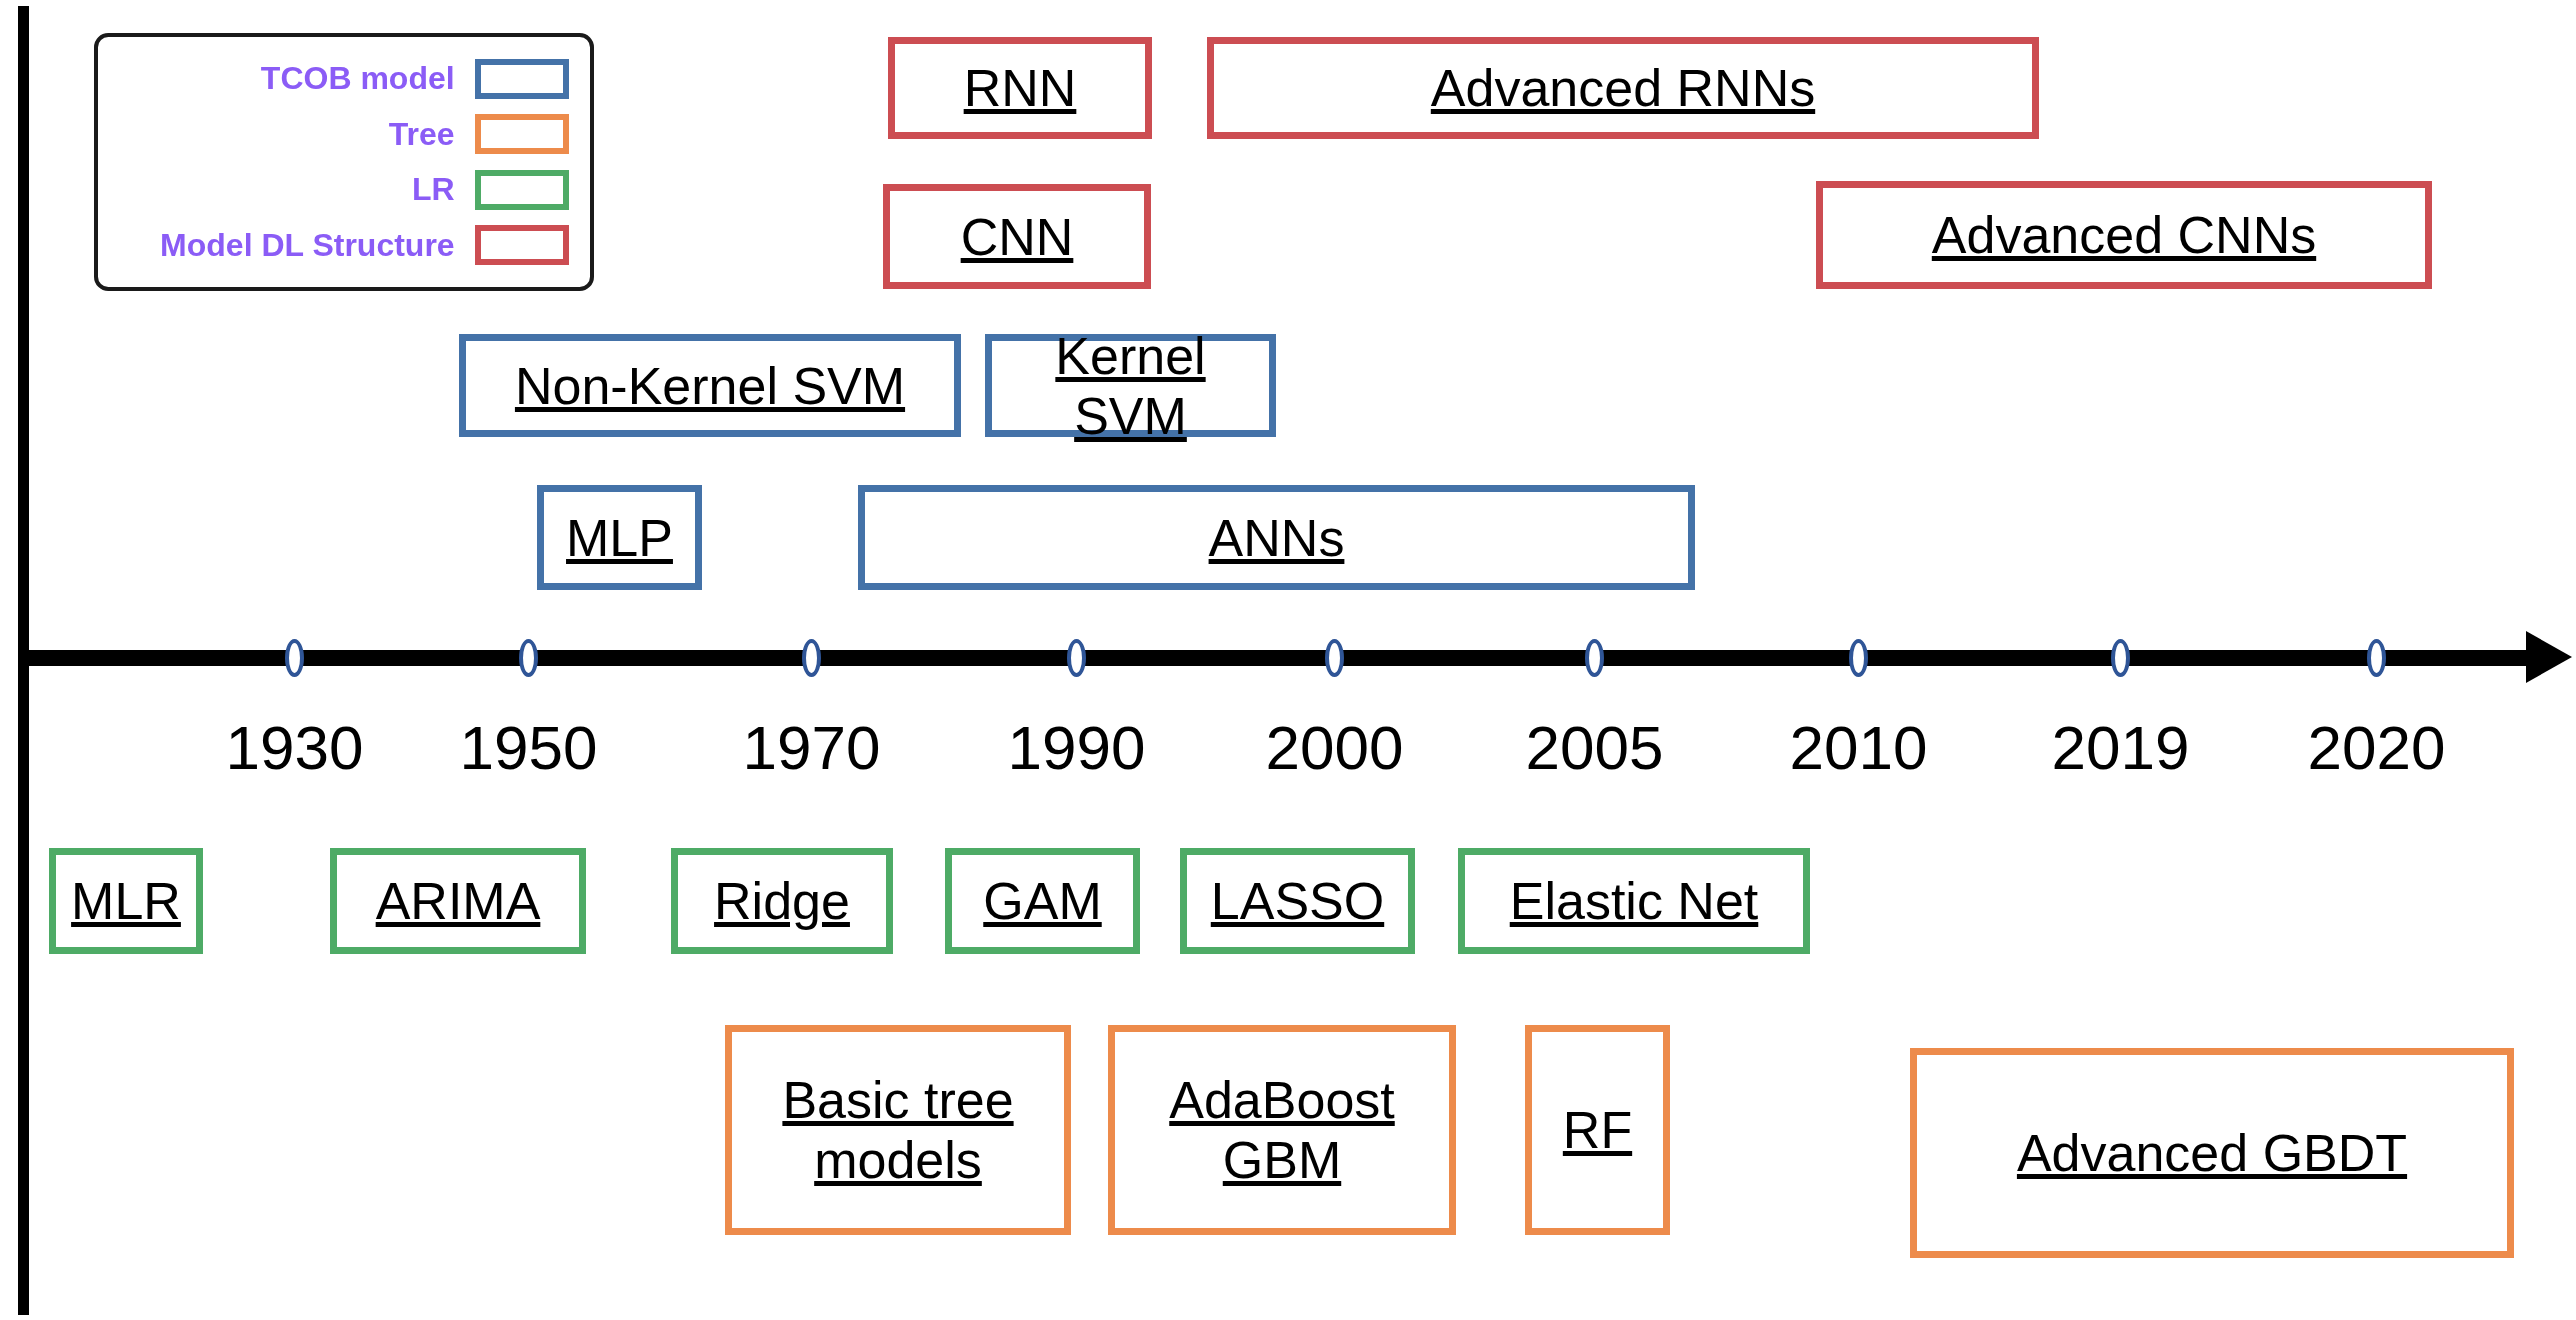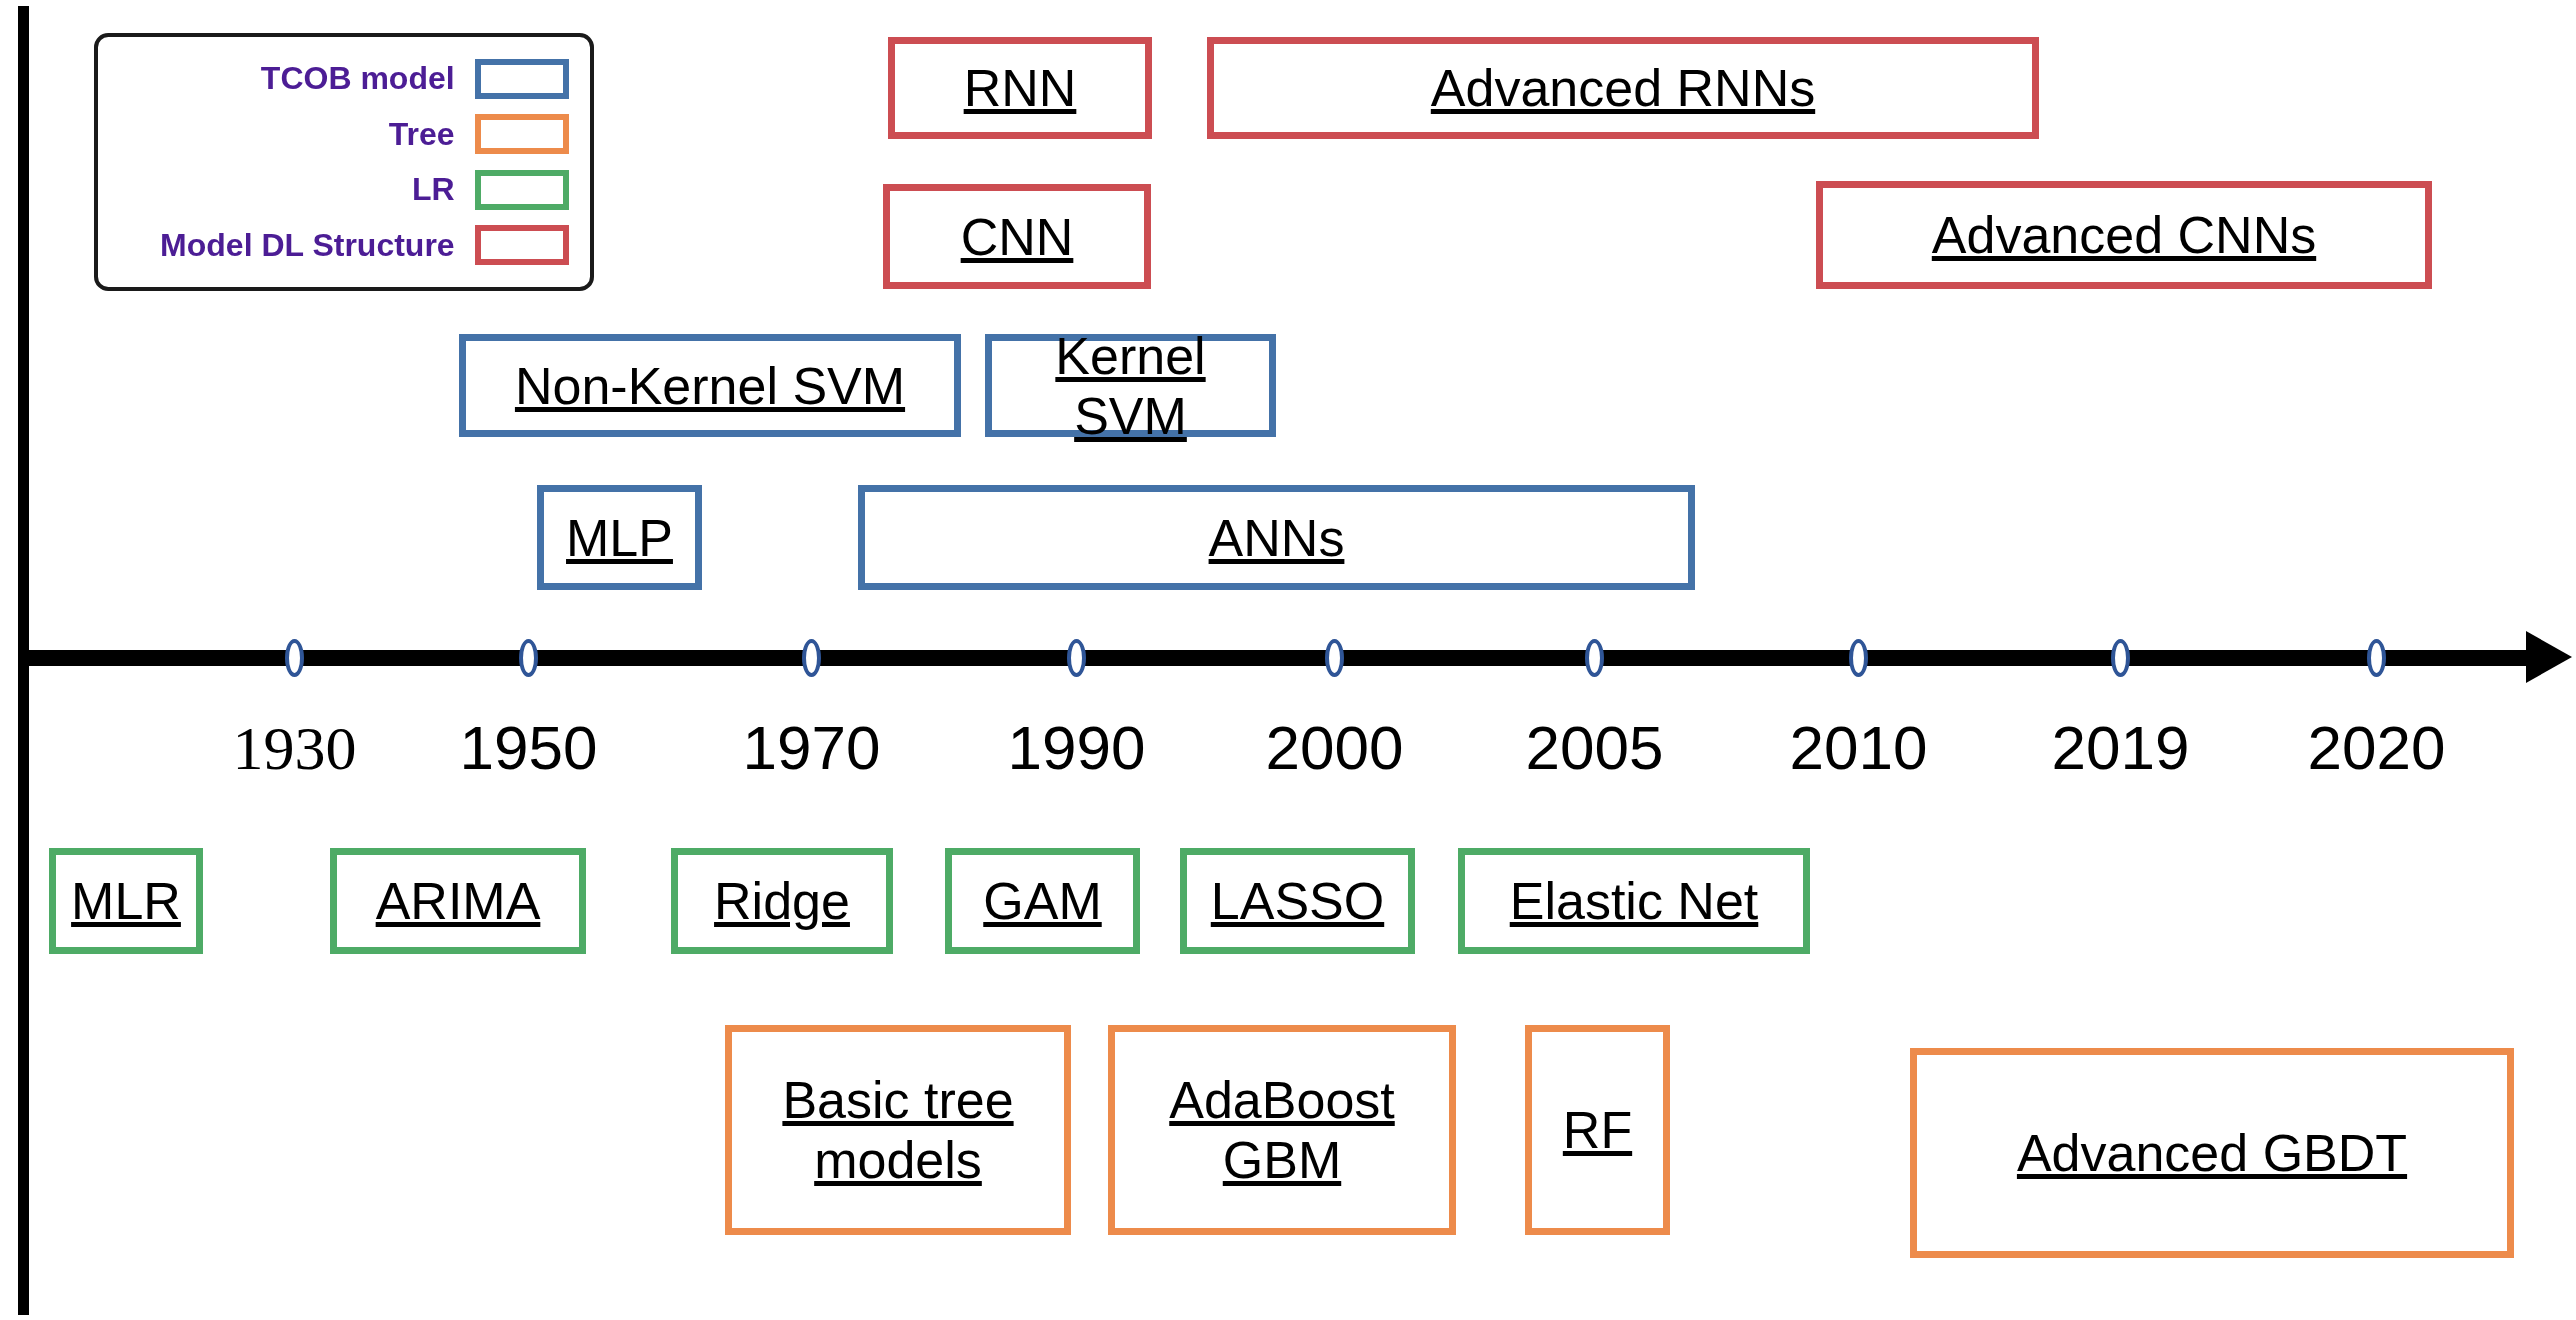--- a/index.html
+++ b/index.html
@@ -74,21 +74,21 @@
     padding:14.3px 20.7px 14.3px 8px;
     display:flex;flex-direction:column;justify-content:space-around;
   }
   .legend-row{
     display:flex;align-items:center;justify-content:flex-end;gap:20.7px;
     height:46px;
   }
   .legend-text{
     font-size:32px;
     font-weight:bold;
-    color:#4c1d95;
+    color:#8b5cf6;
     white-space:nowrap;
     font-family:"Liberation Sans", sans-serif;
   }
   .legend-swatch{
     width:94px;height:40px;
     background:#ffffff;
     border:6.4px solid #000;
     box-sizing:border-box;
     flex:0 0 auto;
   }
@@ -152,21 +152,21 @@
   <div class="tick" style="left:285px;top:639px;"></div>
   <div class="tick" style="left:519px;top:639px;"></div>
   <div class="tick" style="left:802px;top:639px;"></div>
   <div class="tick" style="left:1067px;top:639px;"></div>
   <div class="tick" style="left:1325px;top:639px;"></div>
   <div class="tick" style="left:1585px;top:639px;"></div>
   <div class="tick" style="left:1849px;top:639px;"></div>
   <div class="tick" style="left:2111px;top:639px;"></div>
   <div class="tick" style="left:2367px;top:639px;"></div>
 
-  <div class="year-label" style="left:223px;top:717px;width:143px;font-family:Liberation Serif, serif;">1930</div>
+  <div class="year-label" style="left:223px;top:717px;width:143px;">1930</div>
   <div class="year-label" style="left:457px;top:717px;width:143px;">1950</div>
   <div class="year-label" style="left:740px;top:717px;width:143px;">1970</div>
   <div class="year-label" style="left:1005px;top:717px;width:143px;">1990</div>
   <div class="year-label" style="left:1263px;top:717px;width:143px;">2000</div>
   <div class="year-label" style="left:1523px;top:717px;width:143px;">2005</div>
   <div class="year-label" style="left:1787px;top:717px;width:143px;">2010</div>
   <div class="year-label" style="left:2049px;top:717px;width:143px;">2019</div>
   <div class="year-label" style="left:2305px;top:717px;width:143px;">2020</div>
 
   <div class="box c-green" style="left:49px;top:848px;width:154px;height:106px;">

